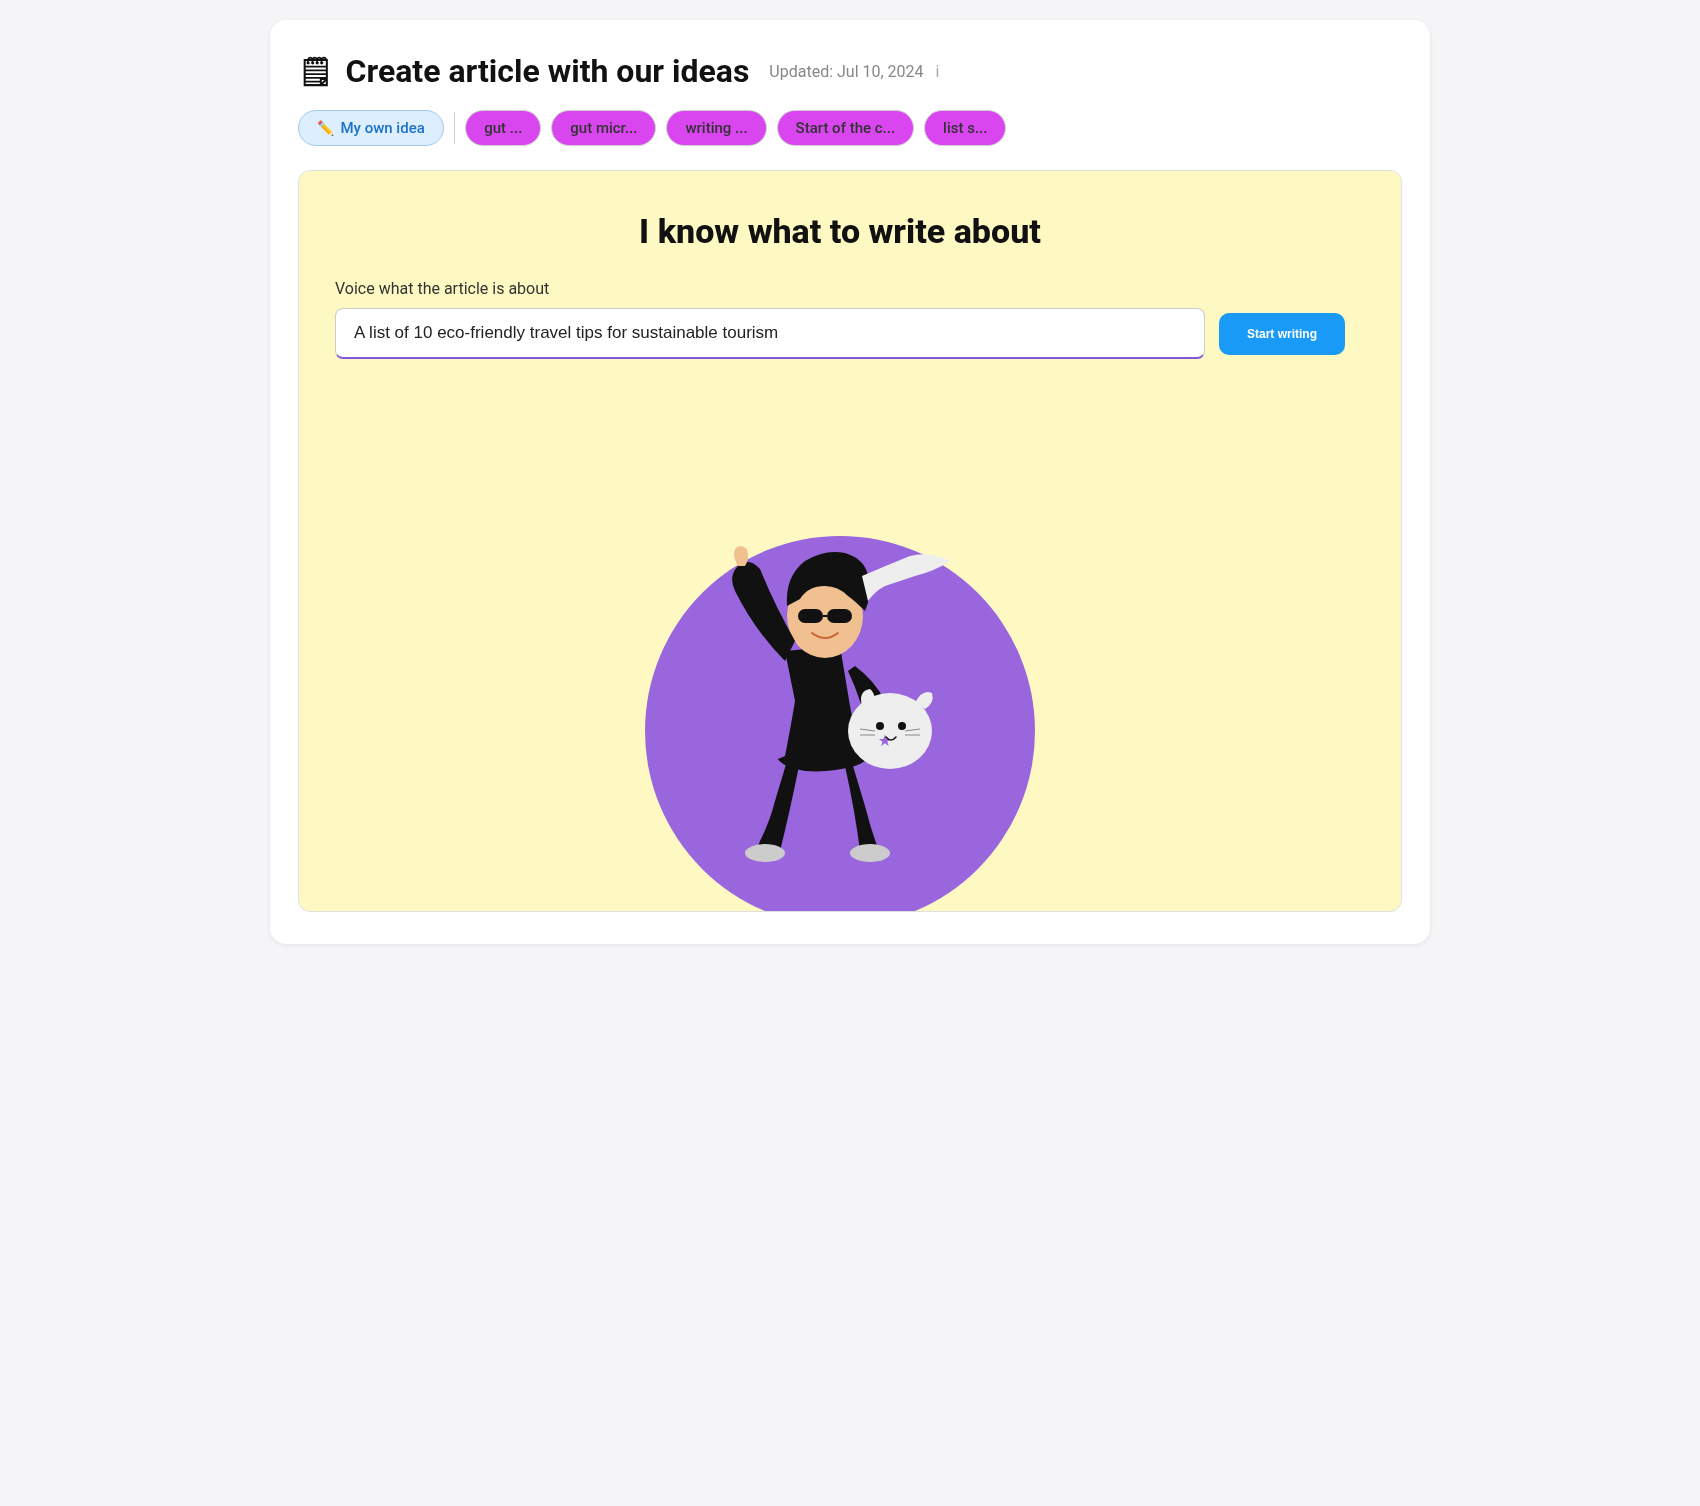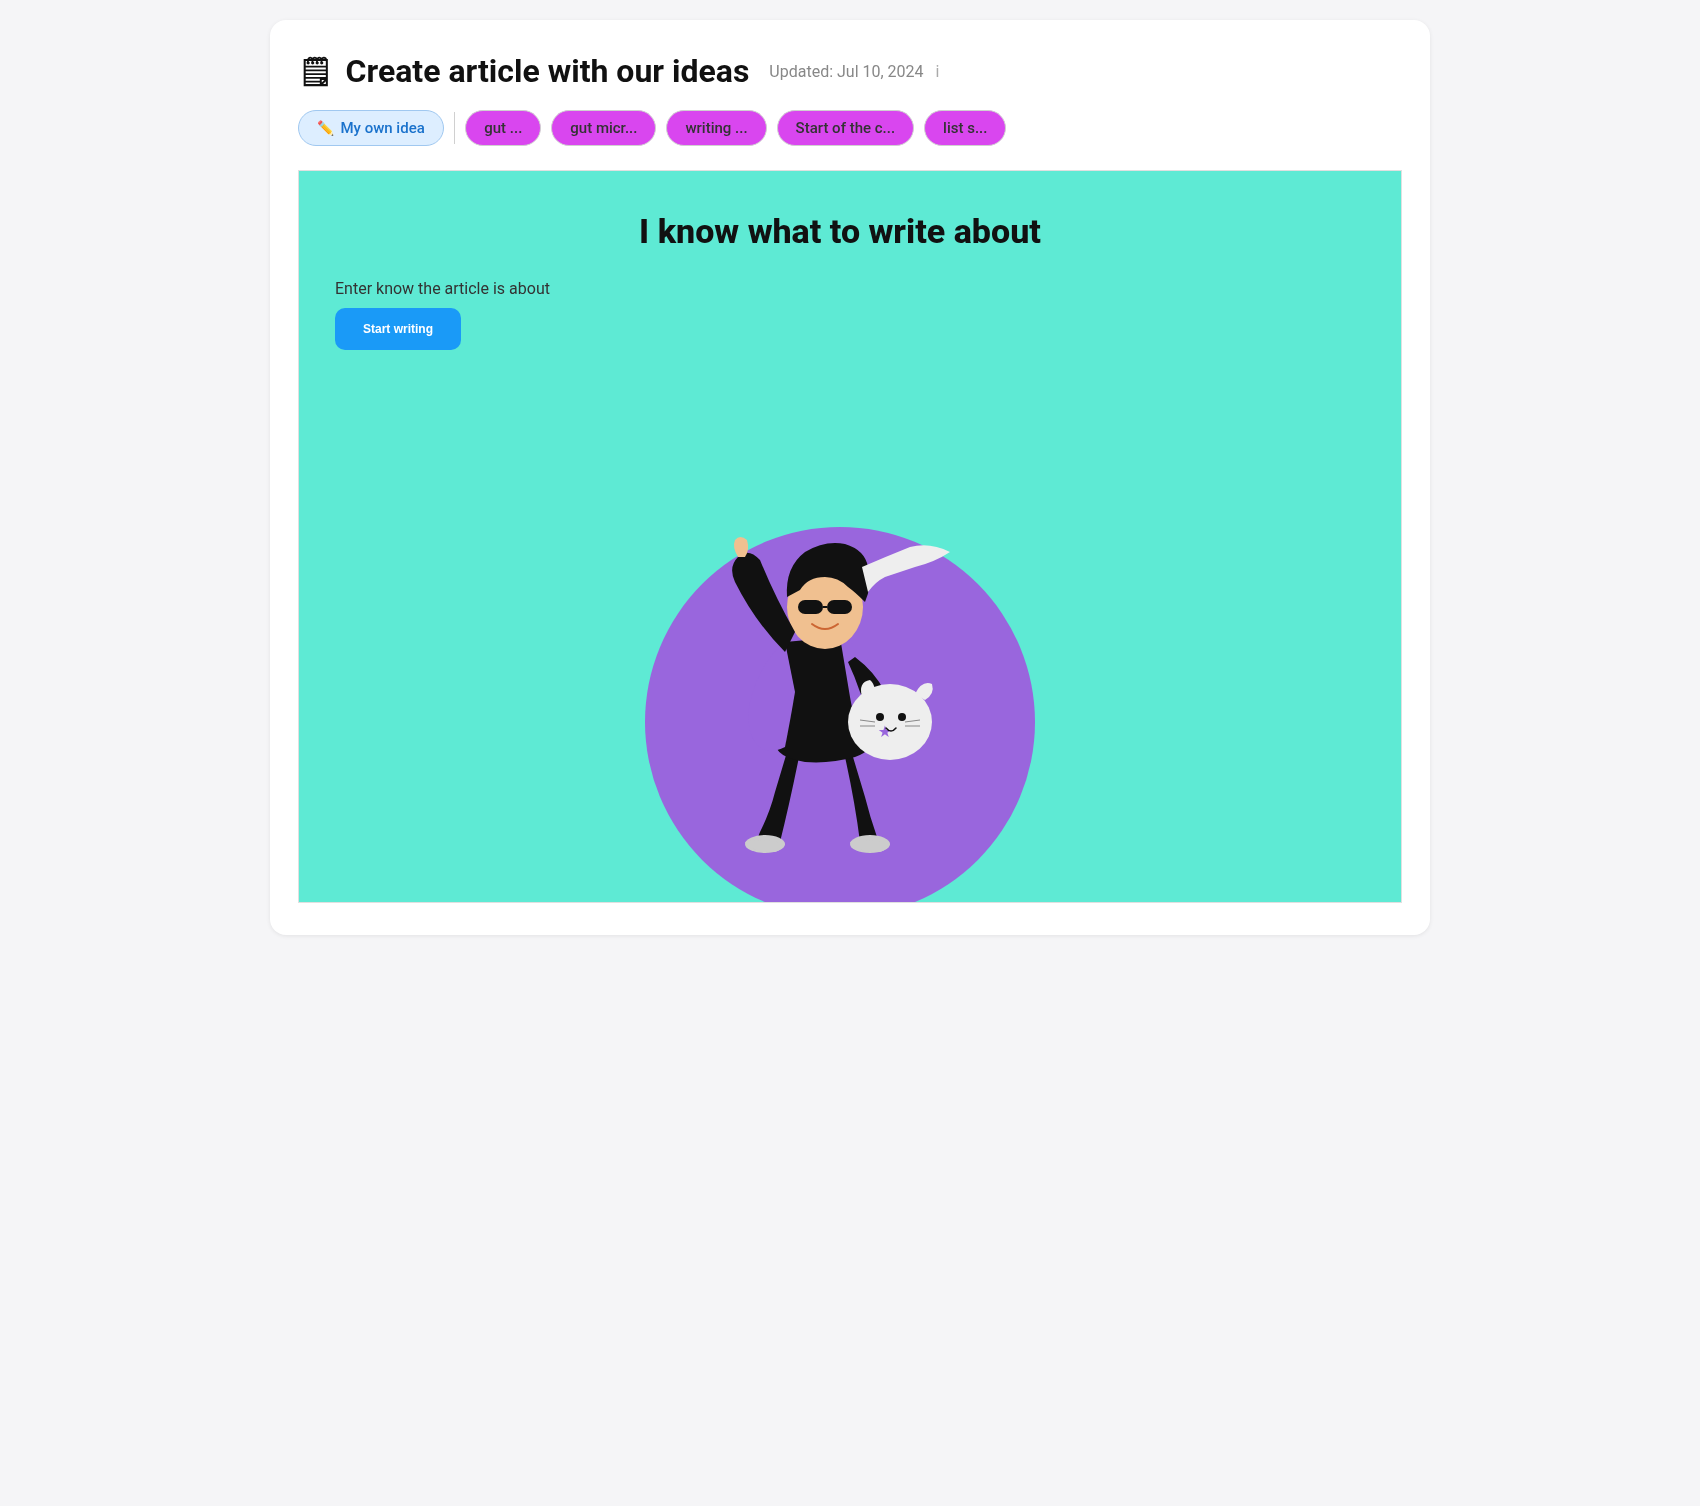--- a/index.html
+++ b/index.html
@@ -93,23 +93,23 @@
     }
 
     .divider-v {
       height: 32px;
       width: 1.5px;
       background: #d0d0d0;
     }
 
     .main-card {
       border: 1.5px solid #e0e0e0;
-      border-radius: 0;
+      border-radius: 12px;
       padding: 40px 56px 0 36px;
-      background: #5eead4;
+      background: #fef9c3;
       min-height: 600px;
       overflow: hidden;
     }
 
     .card-heading {
       text-align: center;
       font-size: 34px;
       font-weight: 800;
       color: #111;
       margin-bottom: 28px;
@@ -195,23 +195,24 @@
       <span>Start of the c...</span>
     </div>
     <div class="tab-item">
       <span>list s...</span>
     </div>
   </div>
 
   <div class="main-card">
     <h2 class="card-heading">I know what to write about</h2>
 
-    <p class="input-label">Enter know the article is about</p>
+    <p class="input-label">Voice what the article is about</p>
 
     <div class="input-row">
+      <input class="article-input" type="text" value="A list of 10 eco-friendly travel tips for sustainable tourism" style="">
       <button class="start-writing-btn">Start writing</button>
     </div>
 
     <div class="illustration-container">
       <svg class="illustration-svg" viewBox="0 0 500 520" xmlns="http://www.w3.org/2000/svg">
 
         <ellipse cx="250" cy="340" rx="195" ry="195" fill="#9966dd"></ellipse>
 
         <path d="M210 370 Q200 420 190 460 Q185 470 175 465 Q165 460 170 450 Q180 430 185 410 L200 360 Z" fill="#111111"></path>
 

